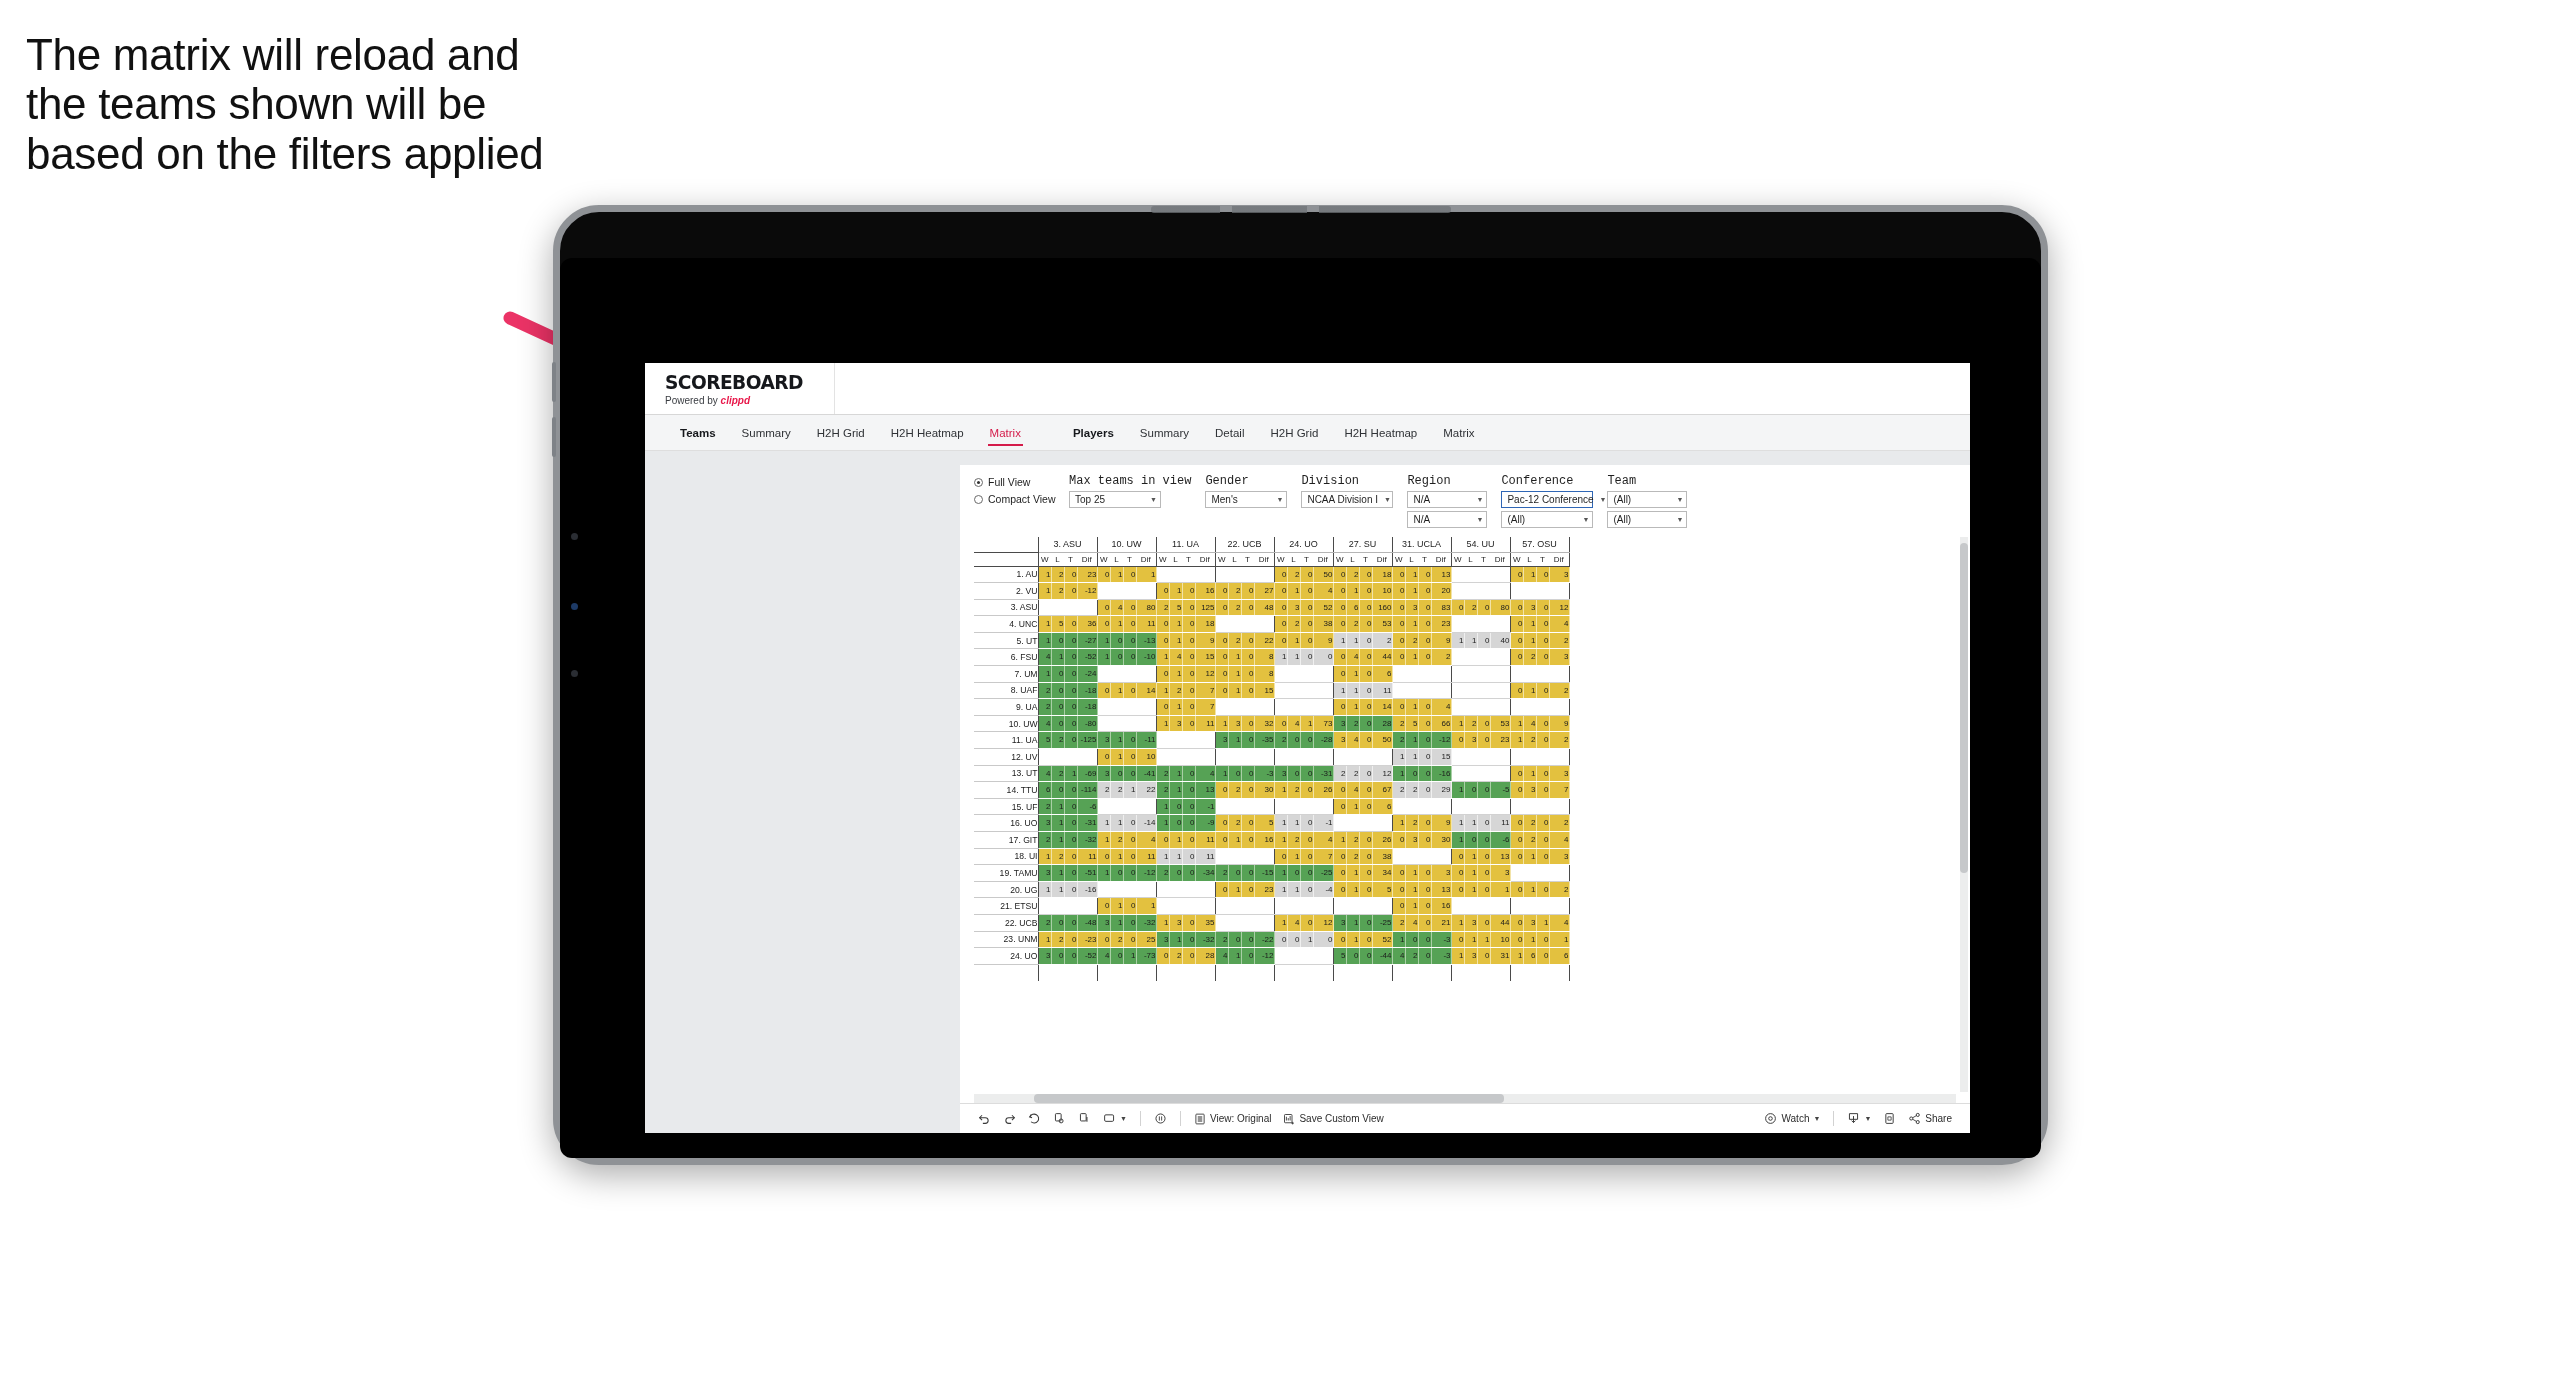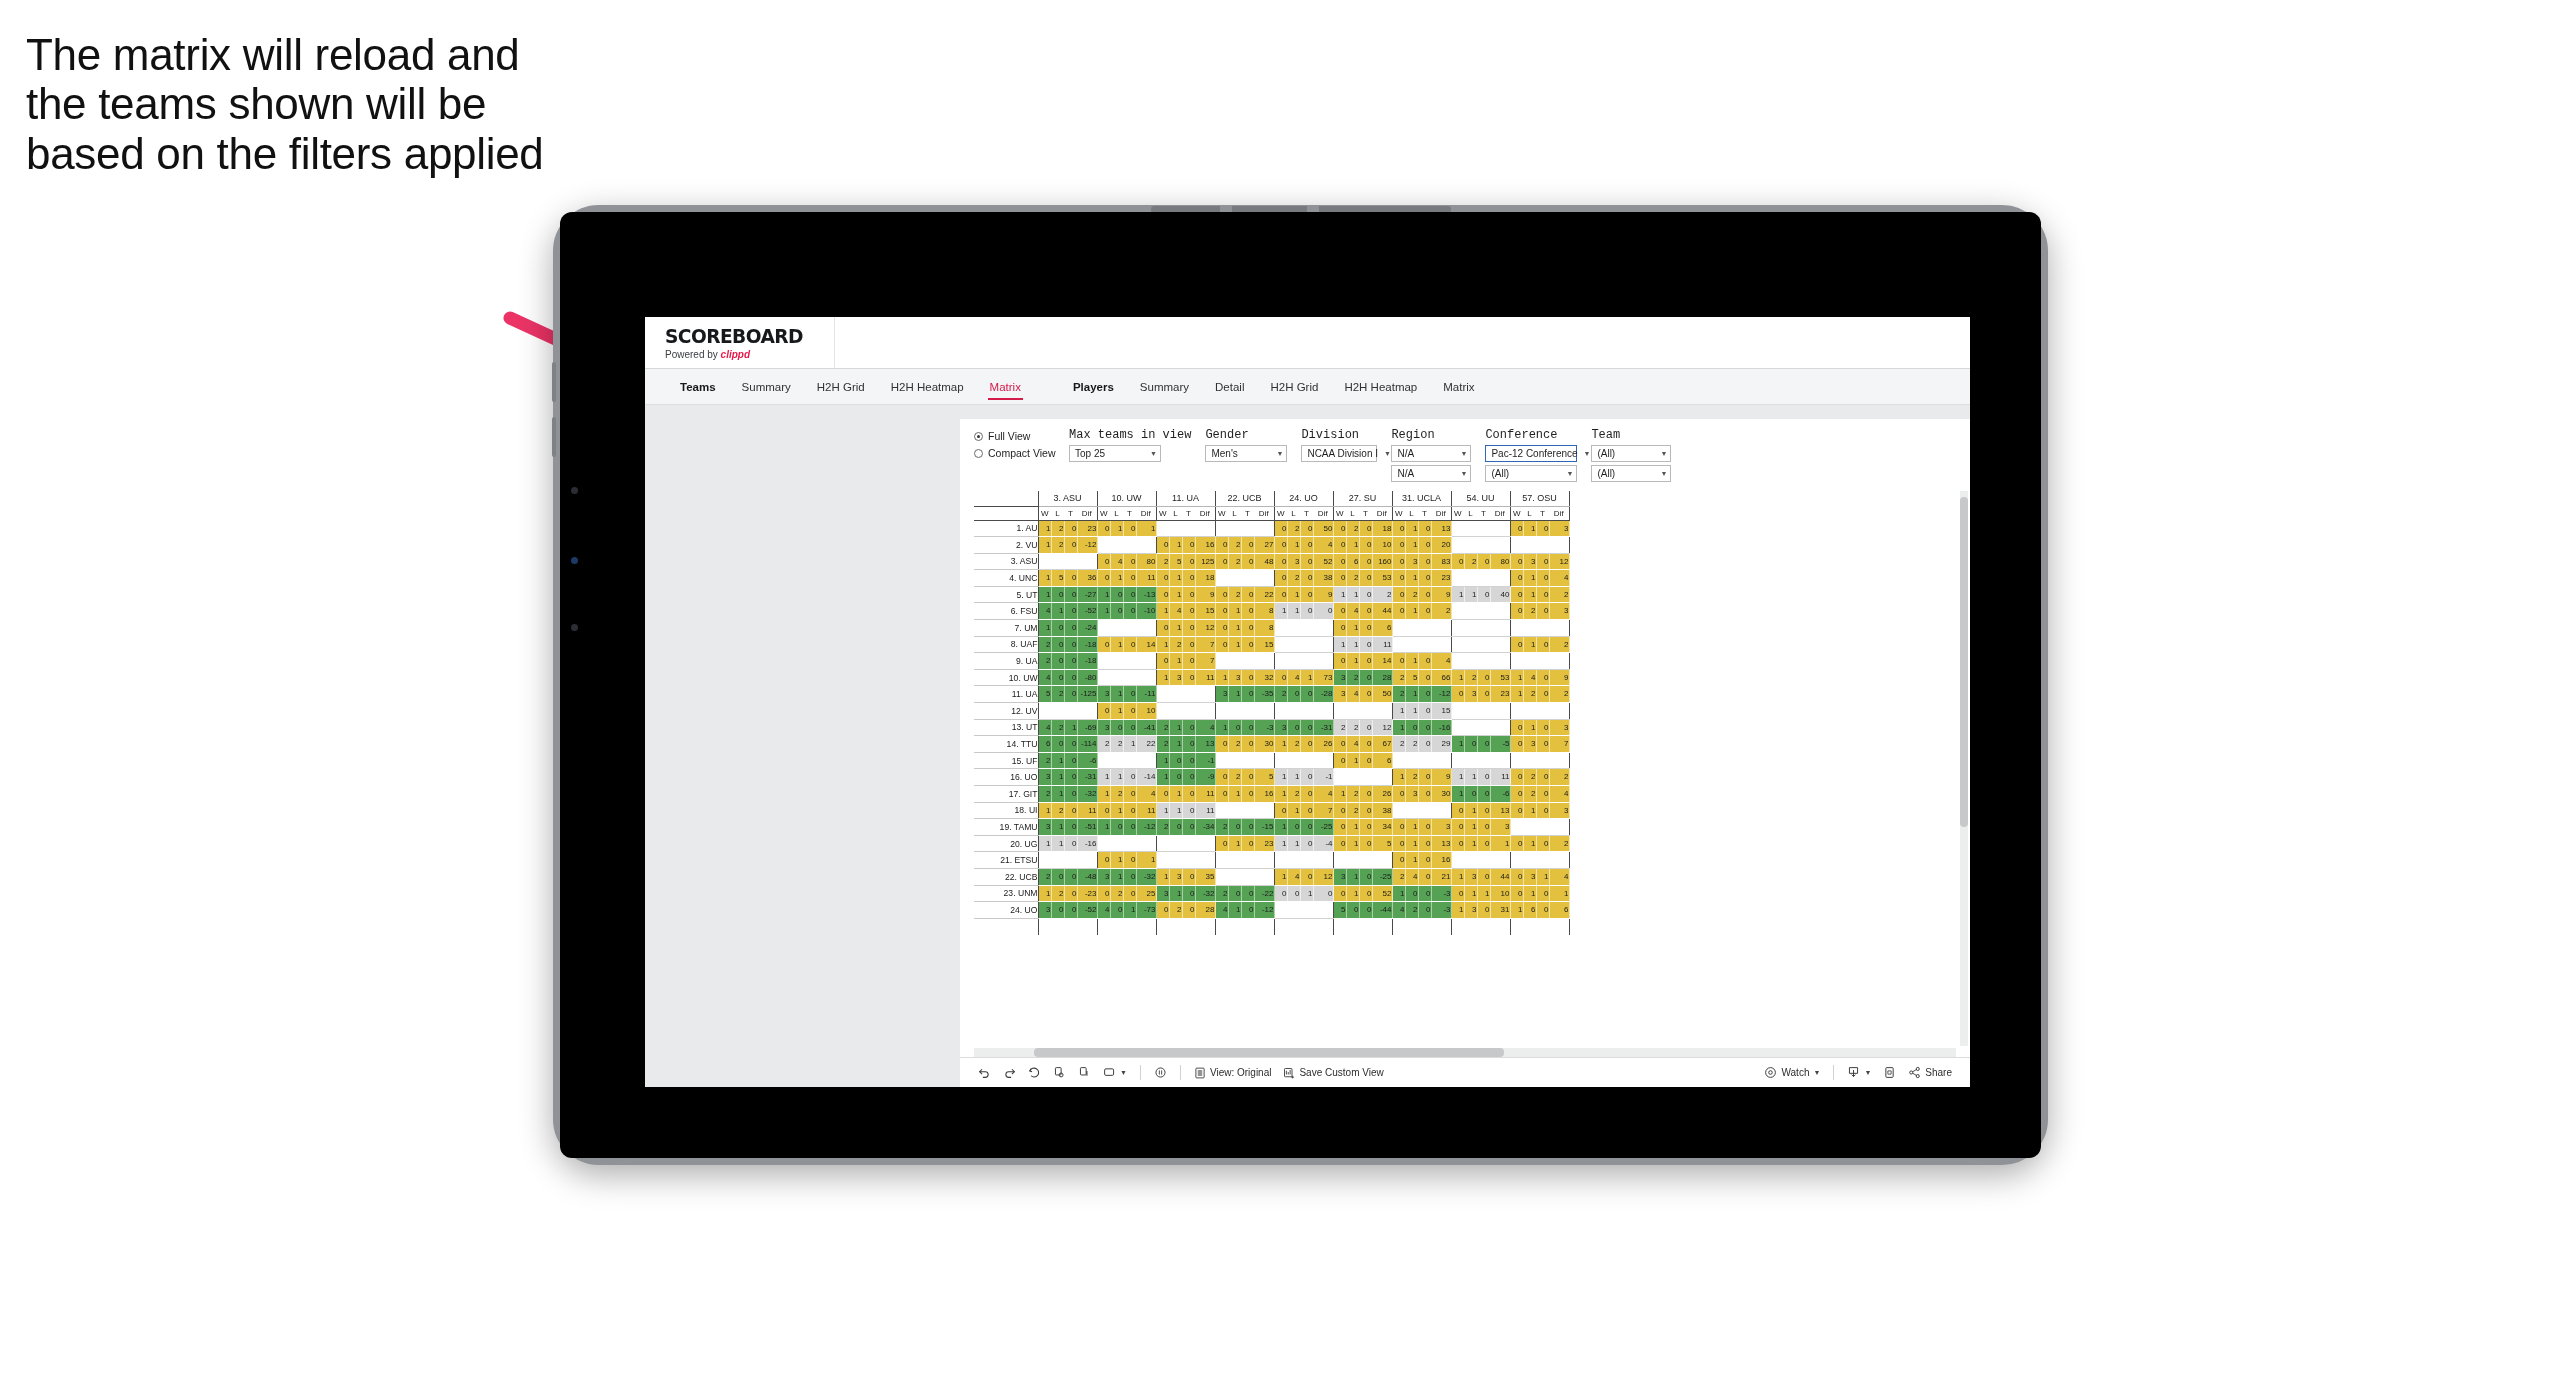--- a/index.html
+++ b/index.html
@@ -38,20 +38,21 @@
     background:#0a0a0a;
     border-radius:46px;
     border:7px solid #8f9296;
     box-shadow:0 10px 34px rgba(0,0,0,0.33);
   }
   #tablet-inner {
     position:absolute; inset:0;
     border-radius:12px;
     background:#000;
     overflow:hidden;
+    margin-top:46px;
   }
   
   .bezel-dot {
     position:absolute; left:11px;
     width:7px; height:7px; border-radius:50%;
     background:#2a2d33;
   }
   .bezel-bar {
     position:absolute; left:-8px;
     width:4px; border-radius:3px;
@@ -185,21 +186,21 @@
     display:flex; align-items:center; justify-content:space-between;
     padding:0 3px 0 5px;
     font-size:10px; color:#1f1f1f;
     margin-bottom:3px;
     white-space:nowrap;
   }
   .fsel.hl { border:1.6px solid #2f66b5; }
   .fsel .caret { font-size:7px; color:#555; margin-left:6px; }
   .w-mt { width:92px; }
   .w-gn { width:82px; }
-  .w-dv { width:76px; }
+  .w-dv { width:92px; }
   .w-rg { width:80px; }
   .w-cf { width:92px; }
   .w-tm { width:80px; }
 
   
   #matrix-wrap {
     flex:1 1 auto;
     padding:0 18px 0 14px;
     overflow:hidden;
     position:relative;

